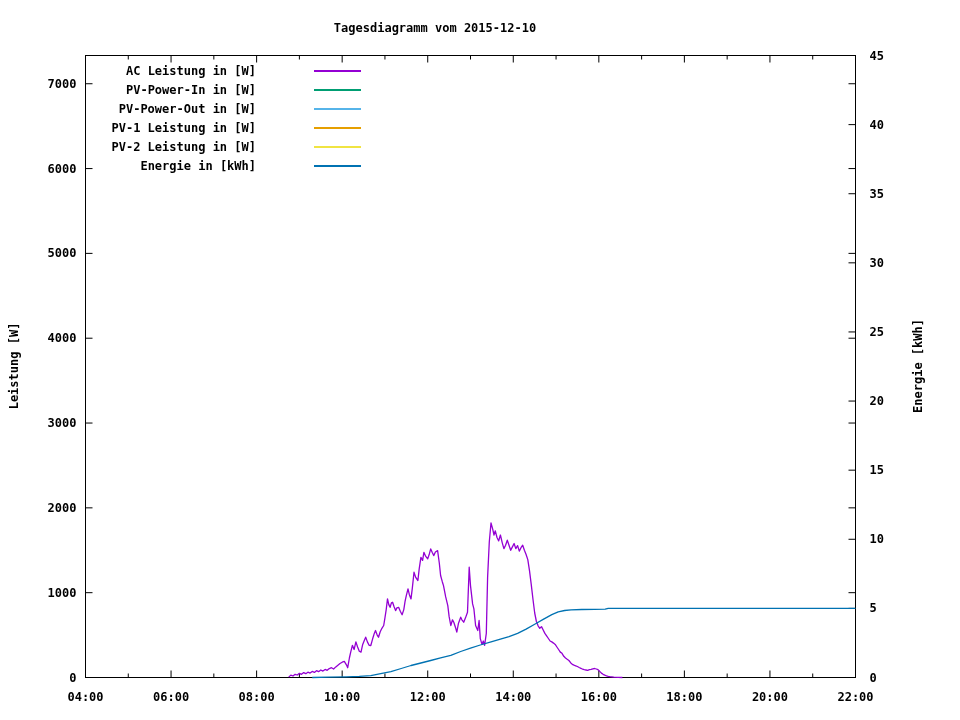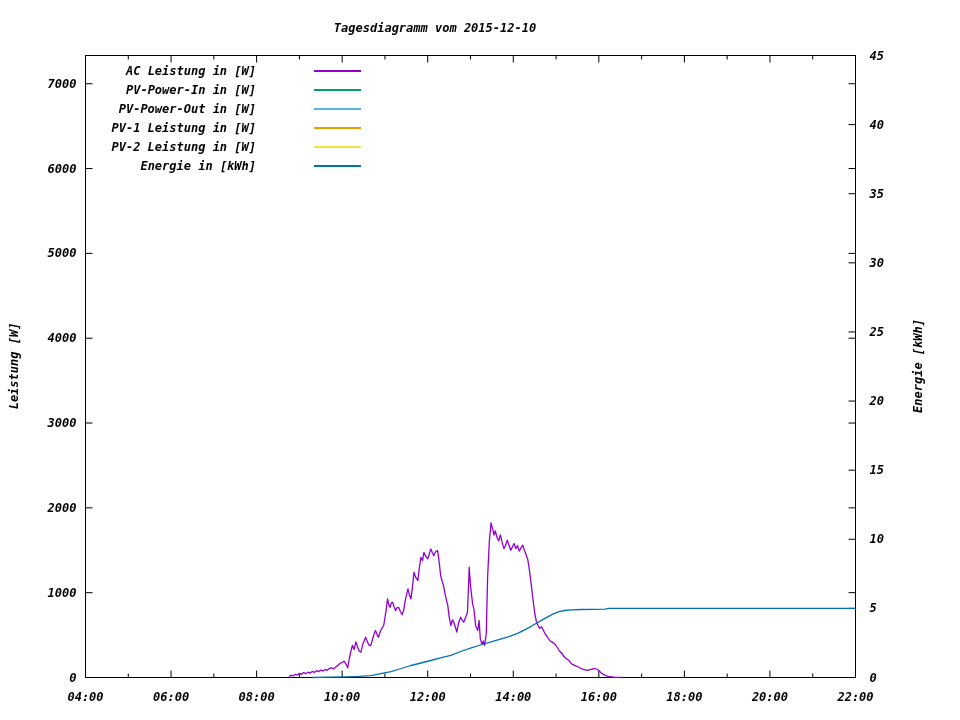--- a/index.html
+++ b/index.html
@@ -1,16 +1,16 @@
 <!DOCTYPE html>
 <html><head>
 <meta charset="utf-8">
 <style>
   html,body{margin:0;padding:0;background:#ffffff;}
-  .plot-wrap{position:relative;width:960px;height:720px;background:#ffffff;overflow:hidden;font-style:italic;}
+  .plot-wrap{position:relative;width:960px;height:720px;background:#ffffff;overflow:hidden;}
   svg{display:block;}
   text{font-family:"DejaVu Sans Mono",monospace;font-weight:bold;fill:#000000;}
   .t{font-size:12px;}
   .tick-label{font-size:12px;}
   .leg{font-size:12px;}
 </style>
 </head>
 <body>
 
 <div class="plot-wrap">

